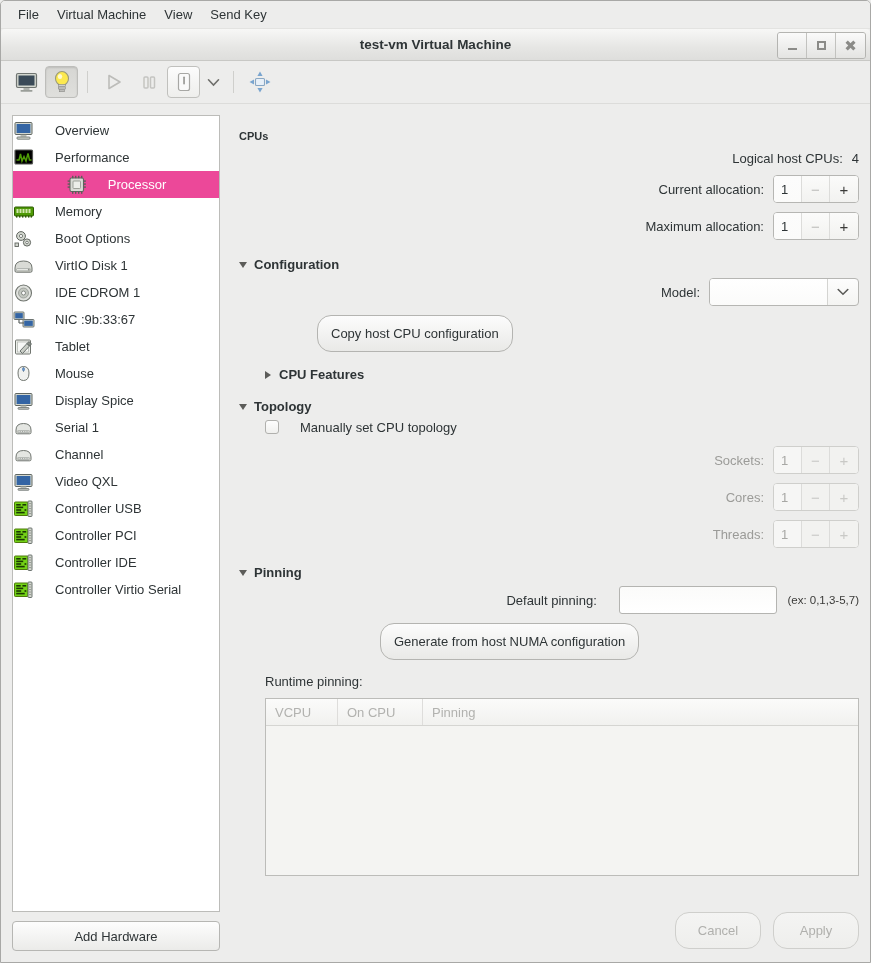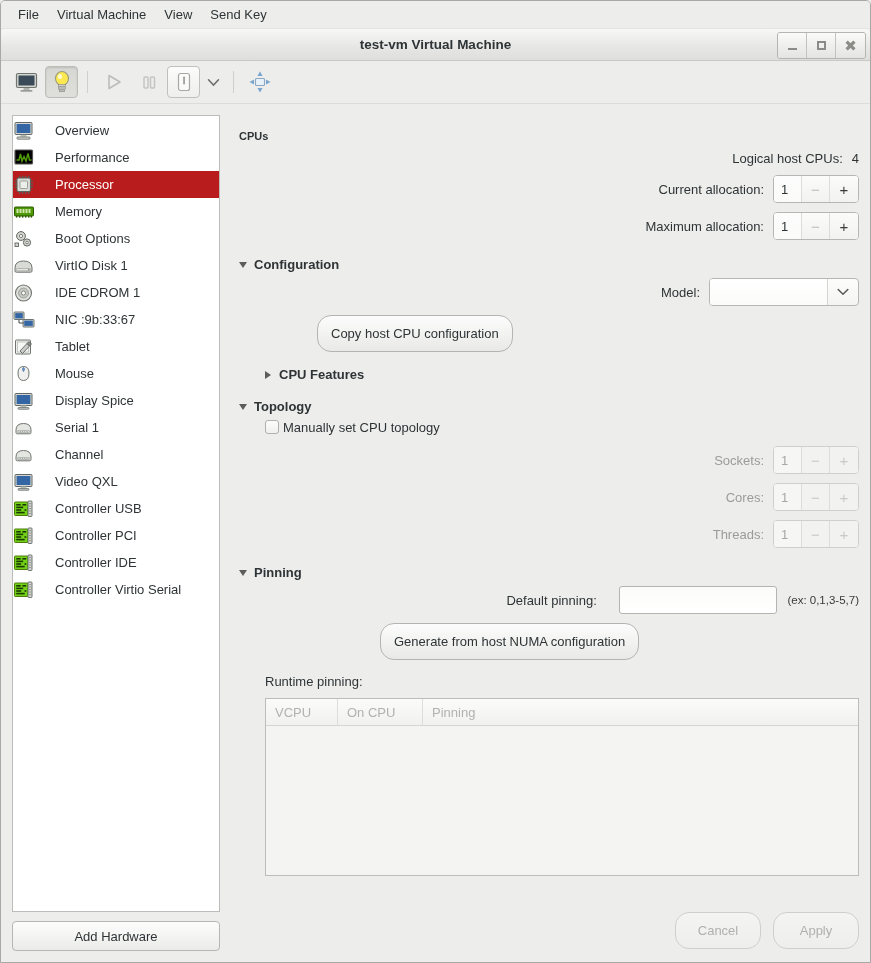--- a/index.html
+++ b/index.html
@@ -146,22 +146,23 @@
   .hw-row {
     height: 27px;
     display: flex;
     align-items: center;
     gap: 20px;
     cursor: pointer;
     font-size: 13px;
     color: #2e3436;
   }
   .hw-row.selected {
-    background: #b91c1c;
+    background: #ec4899;
     color: #ffffff;
+    justify-content: center;
   }
   .hw-label { white-space: nowrap; }
   .hw-icon { width: 22px; height: 20px; flex: 0 0 22px; position: relative; }
 
   #add-hw-btn {
     margin-top: 9px;
     height: 30px;
     background: linear-gradient(to bottom, #fdfdfd 0%, #ebebe9 100%);
     border: 1px solid #b6b6b3;
     border-radius: 4px;
@@ -303,21 +304,21 @@
     white-space: nowrap;
   }
   .push-btn.disabled {
     color: #b0b0ad;
     background: linear-gradient(to bottom, #f4f4f3 0%, #eeeeec 100%);
     border-color: #cfcfcc;
     cursor: default;
   }
 
   .checkbox-row {
-    display: flex; align-items: flex-start; gap: 4px;
+    display: flex; align-items: flex-start; gap: 21px;
     margin: 5px 0 11px 26px;
     cursor: pointer;
   }
   .cbox {
     width: 14px; height: 14px;
     border: 1px solid #b0b0ad;
     border-radius: 3px;
     background: linear-gradient(to bottom, #fdfdfd, #f0f0ee);
   }
 

